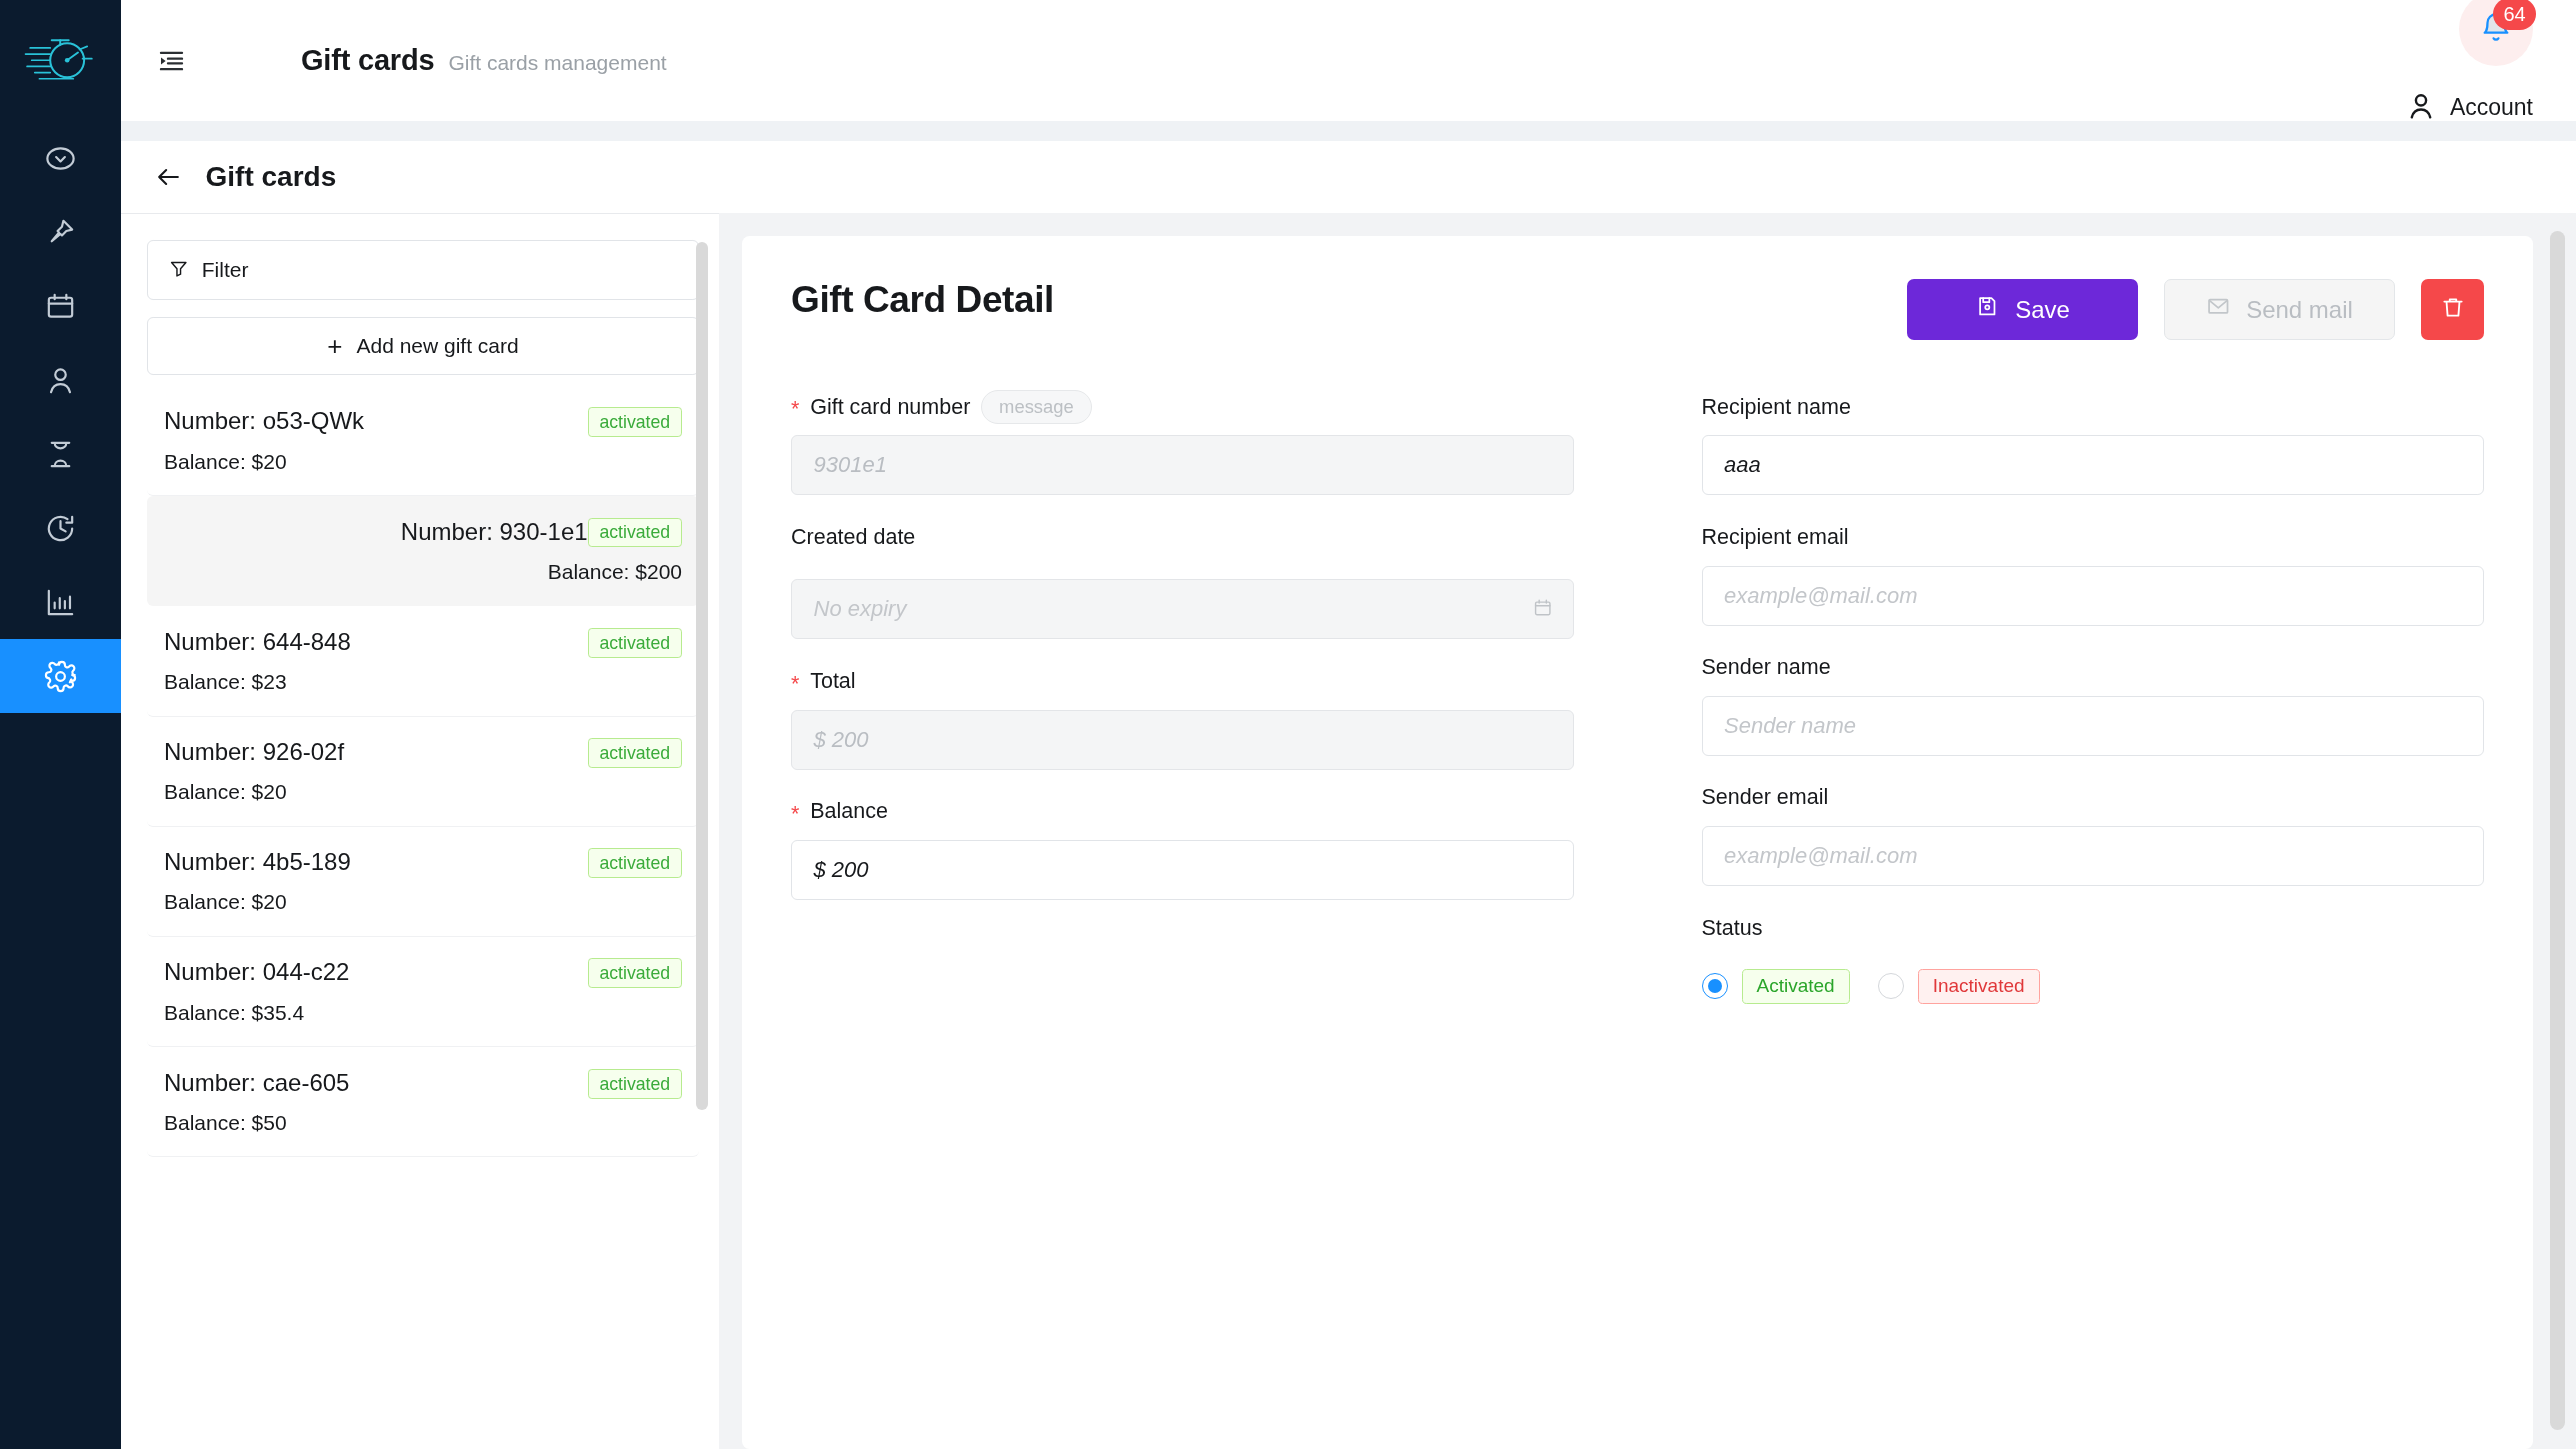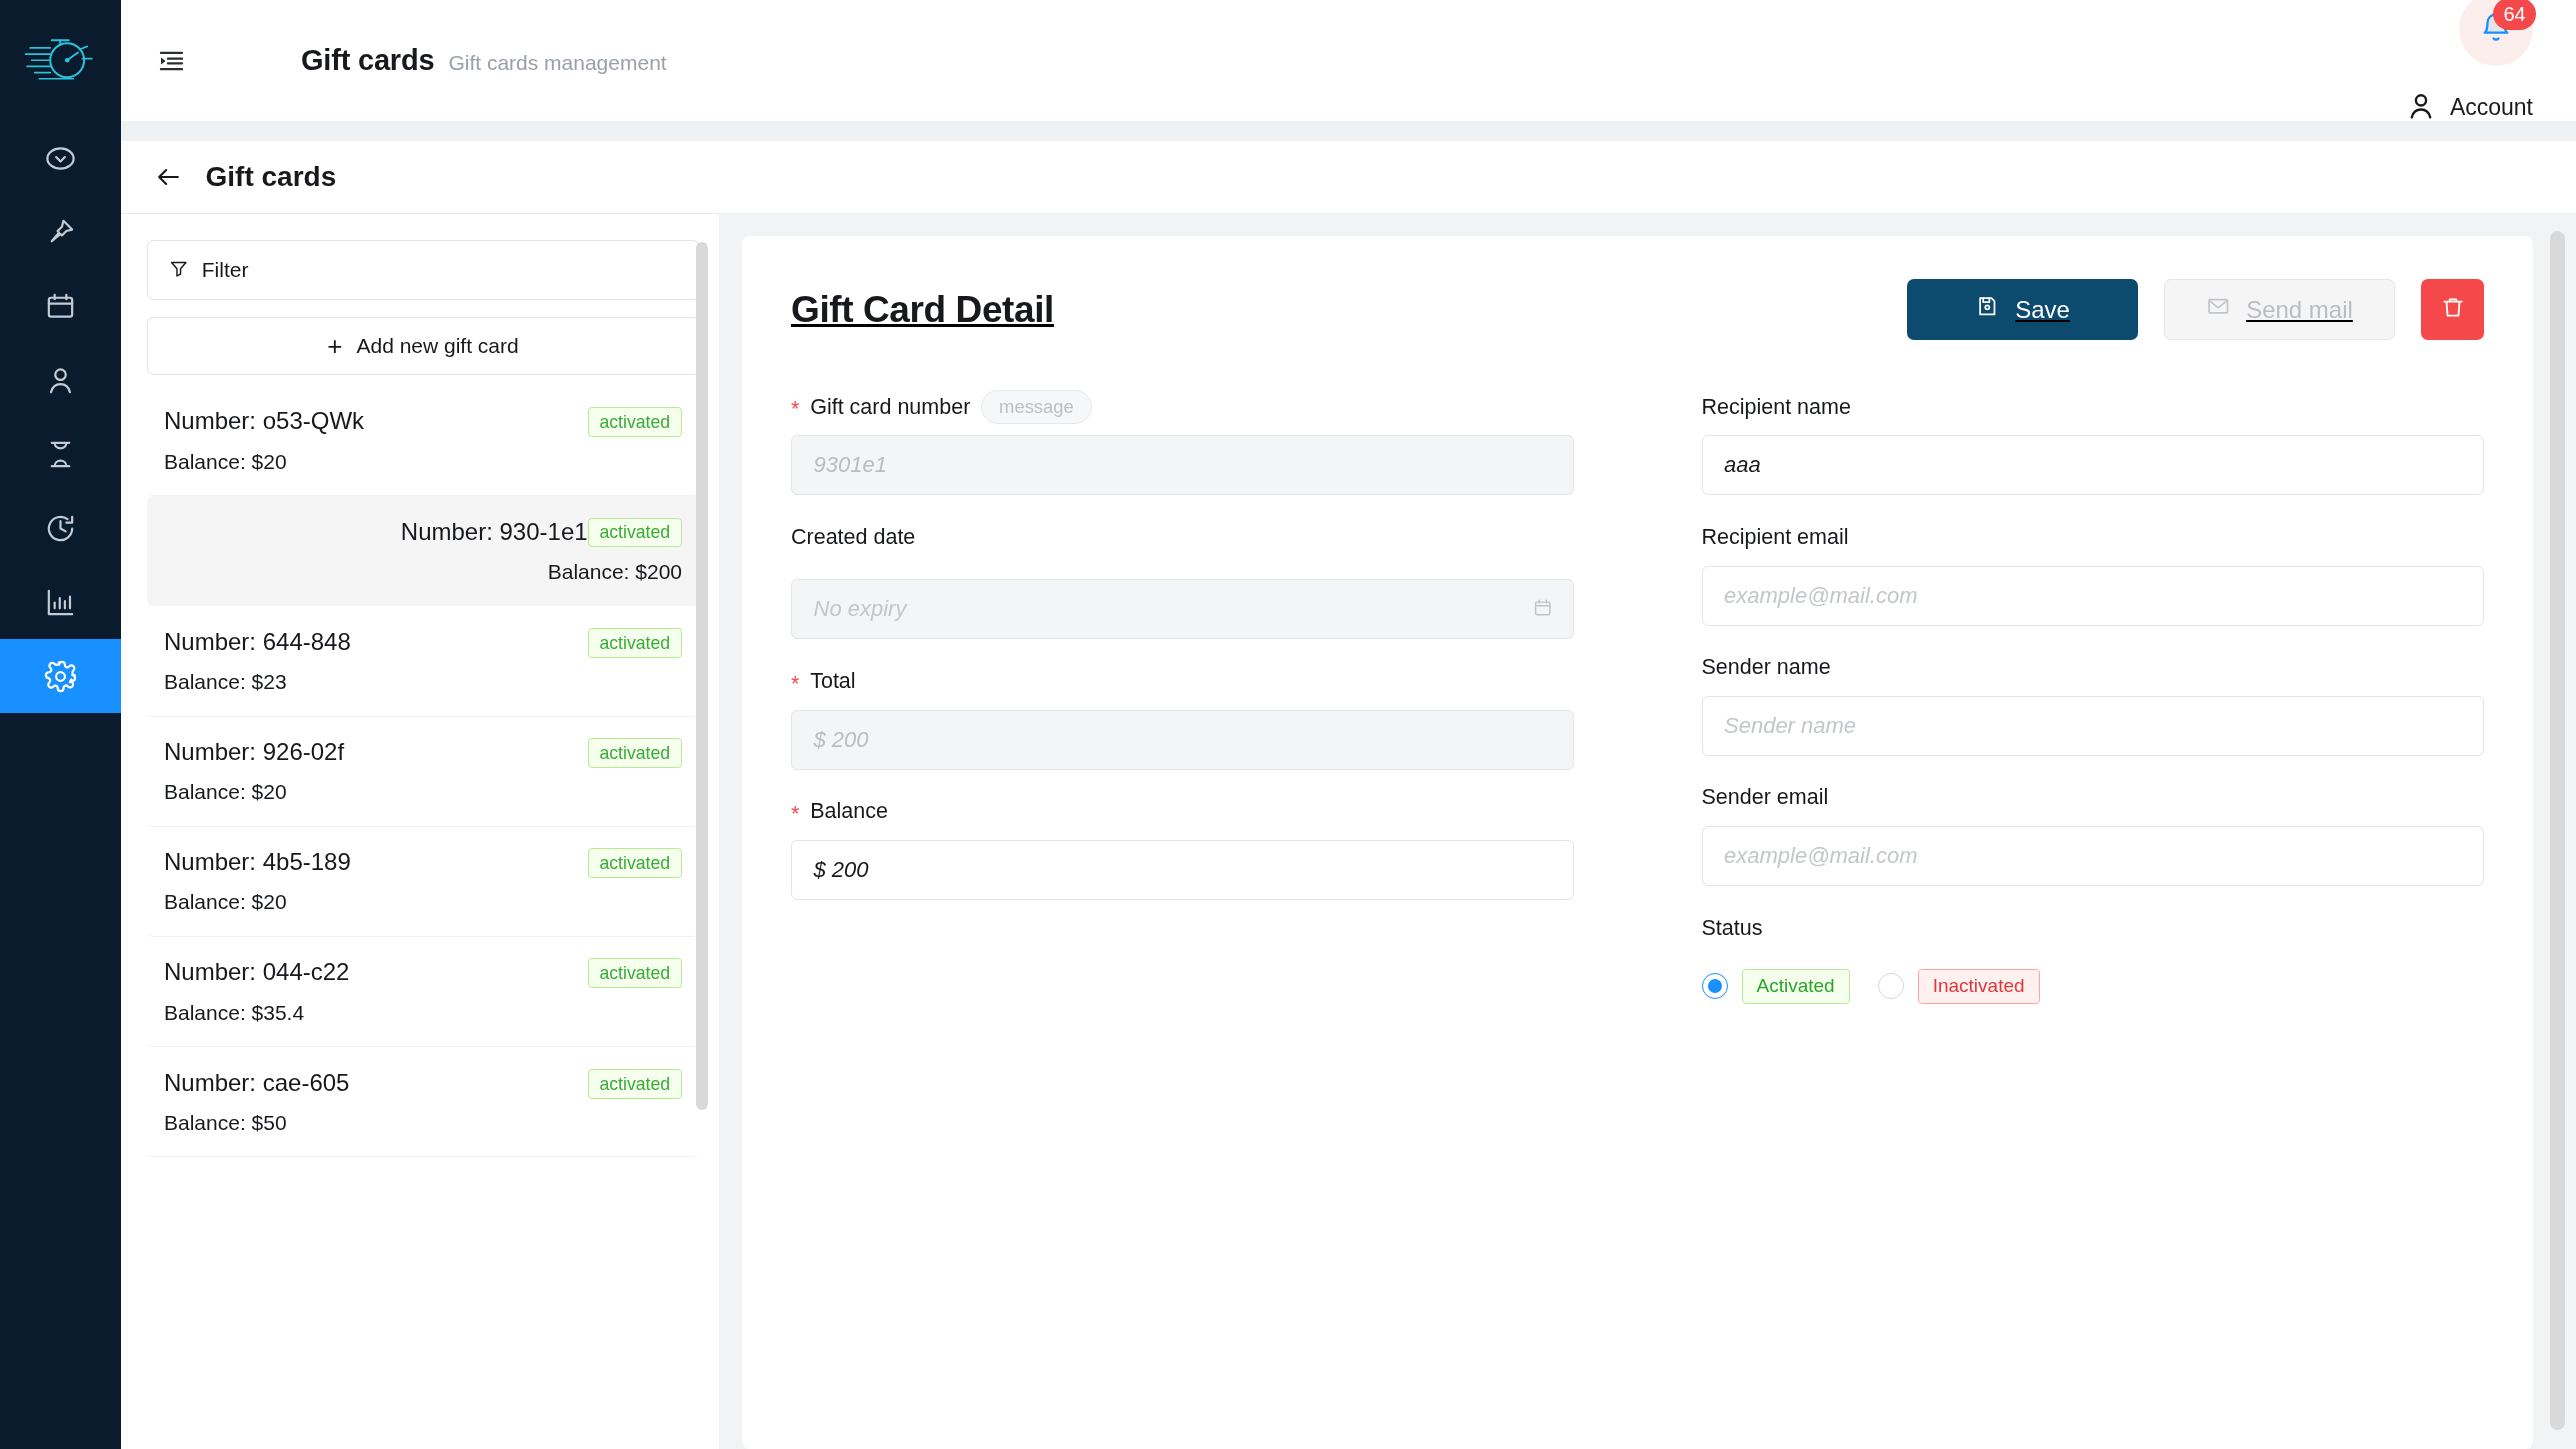--- a/index.html
+++ b/index.html
@@ -154,31 +154,31 @@
     position: relative;
     overflow: hidden;
   }
   .detail-card {
     background: #ffffff;
     border-radius: 7.7px;
     height: 100%;
     padding: 43px 49px 0 49px;
   }
   .detail-head {
-    display: flex; align-items: center; text-decoration: underline;
+    display: flex; align-items: flex-start;
   }
   .detail-title { font-size: 37px; font-weight: 700; color: #17191c; letter-spacing: -0.4px; }
   .detail-actions { margin-left: auto; display: flex; align-items: center; gap: 26px; }
   .btn {
     height: 61px; border-radius: 7px; border: none;
     display: inline-flex; align-items: center; justify-content: center; gap: 15.4px;
     font-size: 24px; cursor: pointer; font-family: inherit;
     padding: 0 34px;
   }
-  .btn-primary { background: #0c4a6e; color: #fff; min-width: 231px; }
+  .btn-primary { background: #6d28d9; color: #fff; min-width: 231px; }
   .btn-ghost { background: #f5f5f5; color: #b9bdc2; border: 0.8px solid #e3e6e9; min-width: 231px; cursor: not-allowed; }
   .btn-danger { background: #f5484a; color: #fff; width: 63px; padding: 0; }
 
   .form-grid {
     display: grid; grid-template-columns: 1fr 1fr;
     column-gap: 128px; row-gap: 0;
     margin-top: 51px;
   }
   .field { margin-bottom: 26px; }
   .field-label {

